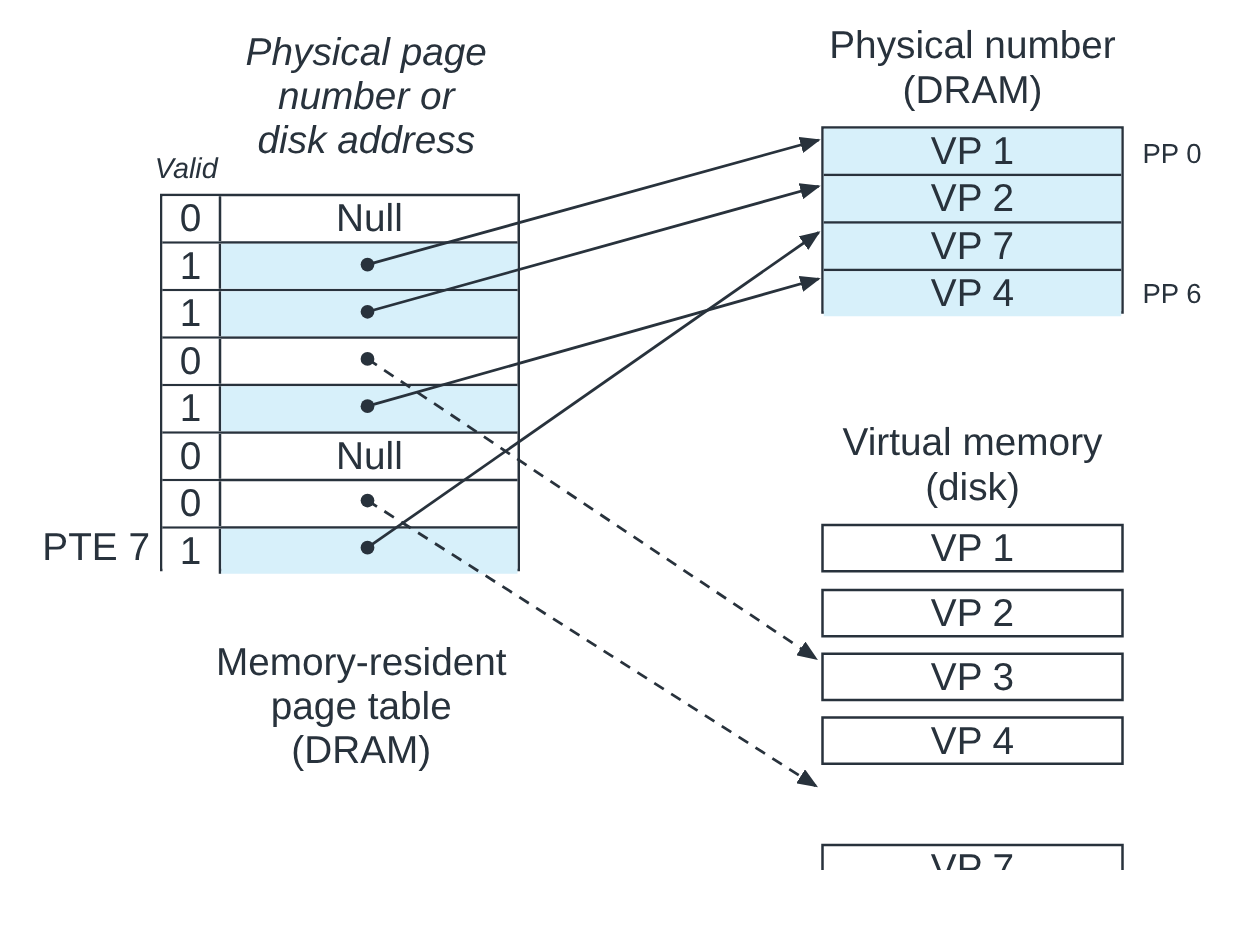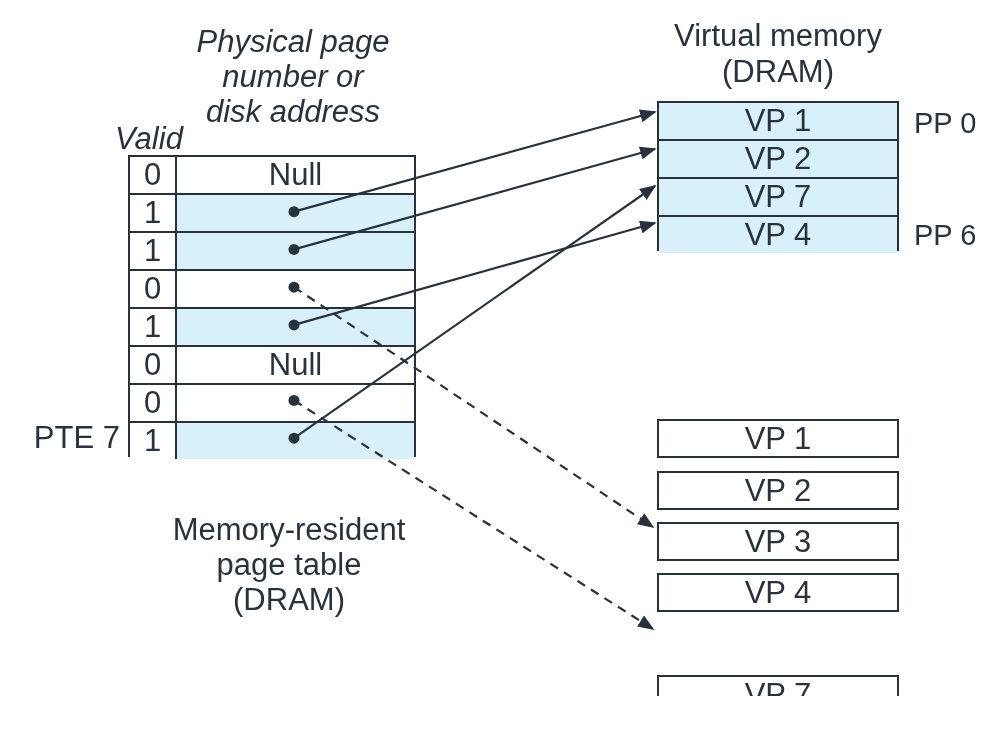--- a/index.html
+++ b/index.html
@@ -34,40 +34,40 @@
   .pt-row:last-child { border-bottom: none; }
   .valid-cell {
     border-right: 2px solid var(--ink); box-sizing: border-box;
     display: flex; align-items: center; justify-content: center;
     font-size: 31px; background: var(--boxfill);
   }
   .value-cell { display: flex; align-items: center; justify-content: center; font-size: 31px; }
   .value-cell.hl { background: var(--highlight); }
 
   .pte-label { position: absolute; left: 18px; width: 102px; text-align: right; font-size: 31px; line-height: 34px; }
-  .valid-label { position: absolute; left: 104px; top: 121px; width: 90px; text-align: center; font-size: 31px; font-style: italic; }
+  .valid-label { position: absolute; left: 104px; top: 121px; width: 90px; text-align: center; font-size: 23px; font-style: italic; }
 
   .pt-col-title { left: 153px; top: 24px; width: 280px; }
   .pt-caption   { left: 149px; top: 476px; width: 280px; margin-top: 36px; }
 
   
   .pm-title { left: 657px; top: 18px; width: 242px; line-height: 36px; }
   .pm-box {
     position: absolute; left: 657px; top: 101px; width: 242px; height: 150px;
     border: 2px solid var(--ink); box-sizing: border-box;
     display: grid; grid-template-rows: repeat(4, 1fr);
   }
   .pm-row {
     background: var(--highlight);
     border-bottom: 2px solid var(--ink); box-sizing: border-box;
     display: flex; align-items: center; justify-content: center;
     font-size: 31px;
   }
   .pm-row:last-child { border-bottom: none; }
-  .pp-label { position: absolute; left: 914px; width: 90px; font-size: 29px; line-height: 34px; }
+  .pp-label { position: absolute; left: 914px; width: 90px; font-size: 22px; line-height: 34px; }
 
   
   .vm-title { left: 657px; top: 336px; width: 242px; line-height: 36px; }
   .vm-box {
     position: absolute; left: 657px; width: 242px; height: 39px;
     border: 2px solid var(--ink); box-sizing: border-box;
     background: var(--boxfill);
     display: flex; align-items: center; justify-content: center;
     font-size: 31px;
   }
@@ -118,31 +118,33 @@
     <div class="pt-row">
       <div class="valid-cell">1</div>
       <div class="value-cell hl"></div>
     </div>
   </div>
 
   <div class="txt center pt-caption">Memory-resident
 page table
 (DRAM)</div>
 
-  <div class="txt center pm-title">Virtual memory
+  <div class="txt center pm-title">Physical number
 (DRAM)</div>
   <div class="pm-box">
     <div class="pm-row">VP 1</div>
     <div class="pm-row">VP 2</div>
     <div class="pm-row">VP 7</div>
     <div class="pm-row">VP 4</div>
   </div>
   <div class="pp-label" style="top:106px">PP 0</div>
   <div class="pp-label" style="top:218px">PP 6</div>
 
+  <div class="txt center vm-title">Virtual memory
+(disk)</div>
   <div class="vm-box" style="top:419px">VP 1</div>
   <div class="vm-box" style="top:471px">VP 2</div>
   <div class="vm-box" style="top:522px">VP 3</div>
   <div class="vm-box" style="top:573px">VP 4</div>
   <div class="vm-box" style="top:675px">VP 7</div>
 
   <svg id="arrow-layer" viewBox="0 0 1008 746" xmlns="http://www.w3.org/2000/svg">
       <defs>
         <marker id="ah" viewBox="0 0 10 8" refX="9" refY="4" markerWidth="7.5" markerHeight="6" orient="auto" markerUnits="strokeWidth">
           <path d="M0,0 L10,4 L0,8 Z" fill="#28323c"></path>

